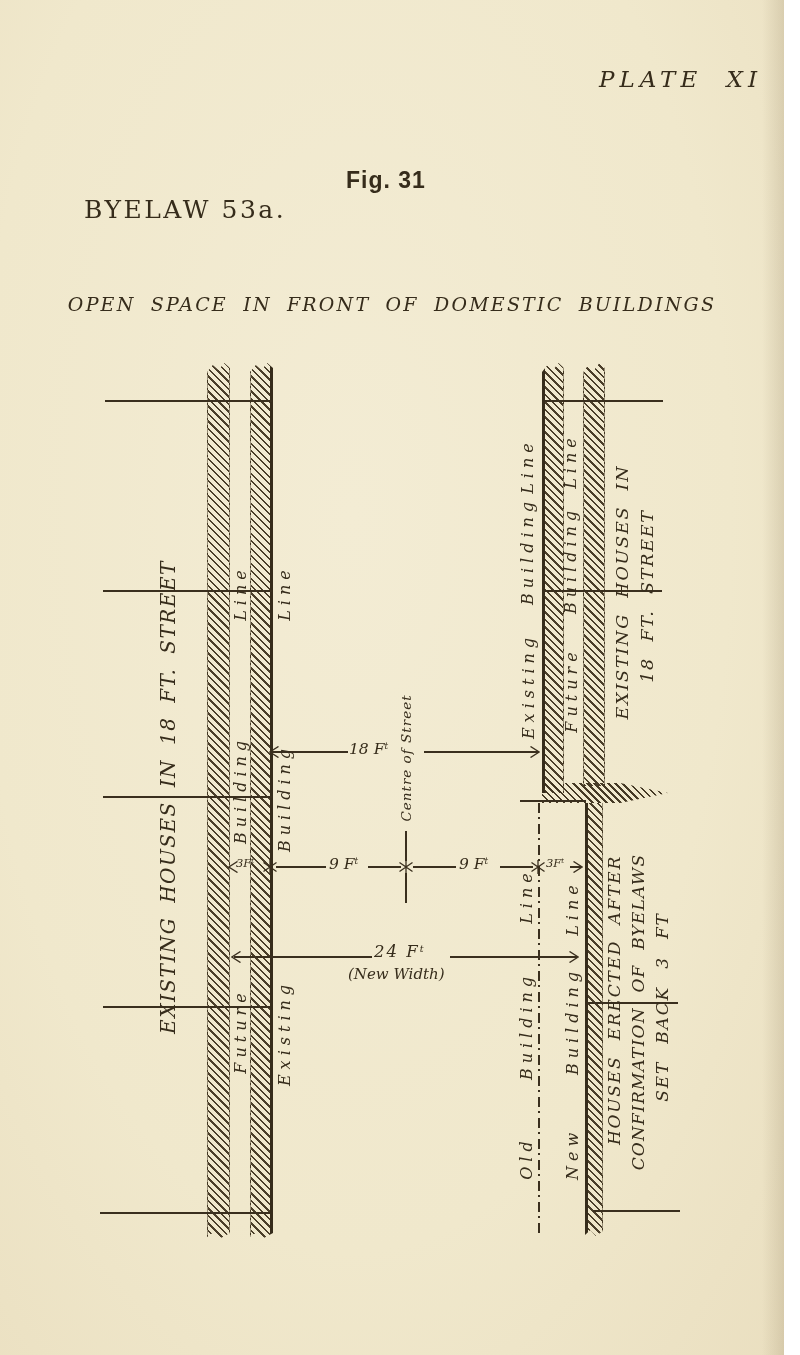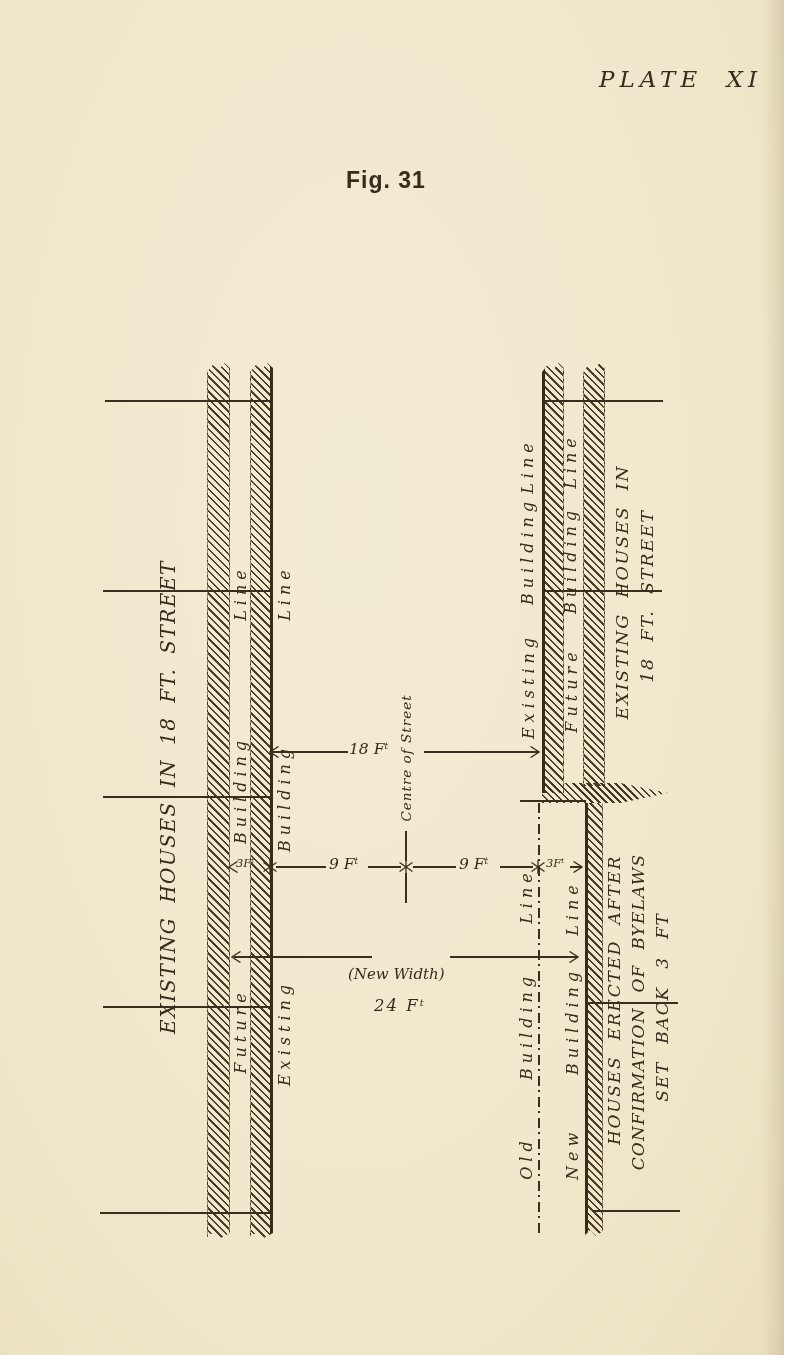--- a/index.html
+++ b/index.html
@@ -90,21 +90,21 @@
   #dim9b-label{left:459px;top:855px;font-size:15.5px;}
   #star-left{left:262px;top:859px;}
   #star-centre{left:398px;top:859px;}
   #star-right{left:530px;top:859px;}
 
   
   #dim24-line-a{left:234px;top:956px;width:138px;}
   #dim24-line-b{left:450px;top:956px;width:127px;}
   #arrow-24-l{left:231px;top:951px;}
   #arrow-24-r{left:569px;top:951px;}
-  #dim24-label{left:374px;top:996px;font-size:16.5px;letter-spacing:2px;}
+  #dim24-label{left:374px;top:942px;font-size:16.5px;letter-spacing:2px;}
   #newwidth-label{left:348px;top:965px;font-size:15px;}
 
   
   .word{font-size:16px;letter-spacing:5px;font-style:italic;}
   .capline{font-style:italic;letter-spacing:1.8px;word-spacing:8px;}
   #lf-line{left:240px;top:593px;}   #lf-building{left:240px;top:790px;}  #lf-future{left:240px;top:1031px;}
   #le-line{left:284px;top:593px;}   #le-building{left:284px;top:798px;}  #le-existing{left:284px;top:1033px;}
   #re-line{left:527px;top:466px;}   #re-building{left:527px;top:551px;}  #re-existing{left:528px;top:686px;}
   #rf-line{left:570px;top:461px;}   #rf-building{left:570px;top:560px;}  #rf-future{left:571px;top:690px;}
   #nl-line{left:572px;top:908px;}   #nl-building{left:572px;top:1021px;} #nl-new{left:572px;top:1154px;}
@@ -117,20 +117,22 @@
   #right-lower-2{left:638px;top:1012px;font-size:17px;letter-spacing:1.2px;}
   #right-lower-3{left:662px;top:1007px;font-size:17px;word-spacing:10px;}
 </style>
 </head>
 <body>
 
 <div class="page">
 
   <div class="abs txt" id="plate-title">PLATE XI</div>
   <div class="abs txt" id="fig-label">Fig. 31</div>
+  <div class="abs txt" id="byelaw-label">BYELAW 53a.</div>
+  <div class="abs txt" id="subtitle">OPEN SPACE IN FRONT OF DOMESTIC BUILDINGS</div>
 
   <div class="abs wall jag-tb" id="wall-left-future"></div>
   <div class="abs wall jag-tb face-r" id="wall-left-existing"></div>
   <div class="abs wall jag-t face-l" id="wall-right-existing"></div>
   <div class="abs wall jag-t" id="wall-right-future"></div>
   <div class="abs wall jag-b face-l" id="wall-right-new"></div>
   <div class="abs" id="step-band"></div>
   <div class="abs" id="step-underline"></div>
   <div class="abs" id="old-line-dashdot"></div>
 

